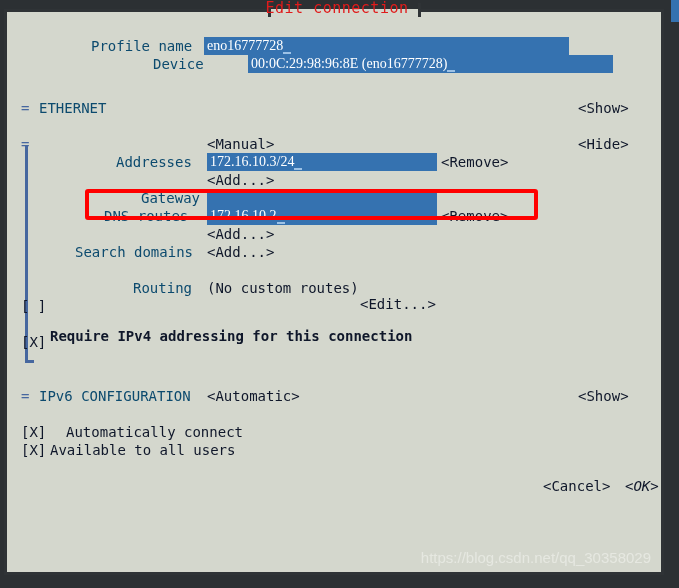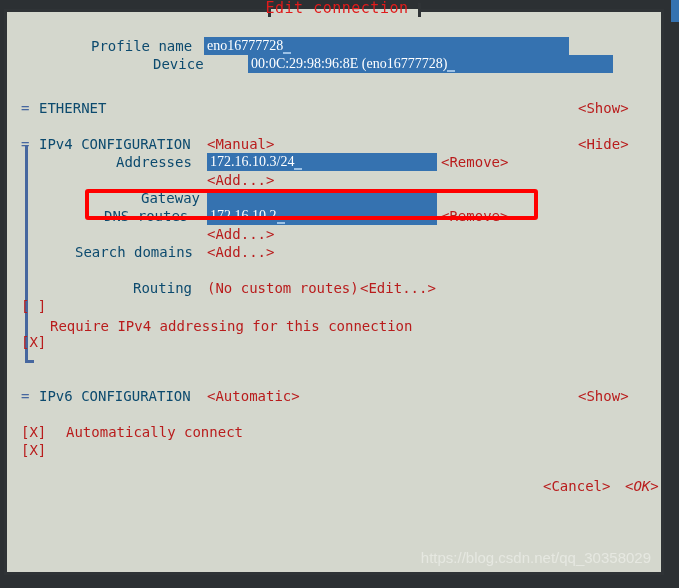--- a/index.html
+++ b/index.html
@@ -81,21 +81,21 @@
 
   
   .row {
     position: absolute;
     white-space: pre;
     font-size: 14px;
     line-height: 16px;
     font-family: "DejaVu Sans Mono", "Liberation Mono", monospace;
   }
   .lbl   { color: #0c4a6e; }
-  .val   { color: #b91c1c; }
+  .val   { color: #0f172a; }
 
   
   .field {
     position: absolute;
     background: #3572b0;
     color: #ffffff;
     font-size: 14px;
     line-height: 16px;
     white-space: pre;
     padding: 1px 2px 1px 3px;
@@ -170,21 +170,20 @@
     <div class="field" style="left:197px; top:25px; width:365px; height:18px;"><span>eno16777728</span><span class="caret"></span></div>
 
     <div class="row lbl" style="left:146px; top:44px;">Device</div>
     <div class="field" style="left:197px; top:43px; width:365px; height:18px;margin-left:44px;"><span>00:0C:29:98:96:8E (eno16777728)</span><span class="caret"></span></div>
 
     <div class="expander" style="left:14px; top:88px;">=</div>
     <div class="row lbl" style="left:32px; top:88px;">ETHERNET</div>
     <div class="row val" style="left:571px; top:88px;">&lt;Show&gt;</div>
 
     <div class="expander" style="left:14px; top:124px;">=</div>
-    <div class="row lbl" style="left:32px; top:124px;">IPv4 CONFIGURATION</div>
     <div class="row val" style="left:200px; top:124px;">&lt;Manual&gt;</div>
     <div class="row val" style="left:571px; top:124px;">&lt;Hide&gt;</div>
 
     <div class="treeline" style="left:18px; top:133px; height:218px;"></div>
     <div class="treefoot" style="left:18px; top:348px; width:9px;"></div>
 
     <div class="row lbl" style="left:109px; top:142px;">Addresses</div>
     <div class="field" style="left:200px; top:141px; width:230px; height:18px;"><span>172.16.10.3/24</span><span class="caret"></span></div>
     <div class="row val" style="left:434px; top:142px;">&lt;Remove&gt;</div>
     <div class="row val" style="left:200px; top:160px;">&lt;Add...&gt;</div>
@@ -195,36 +194,37 @@
     <div class="row lbl" style="left:97px; top:196px;">DNS routes</div>
     <div class="field" style="left:200px; top:195px; width:230px; height:18px;"><span>172.16.10.2</span><span class="caret"></span></div>
     <div class="row val" style="left:434px; top:196px;">&lt;Remove&gt;</div>
     <div class="row val" style="left:200px; top:214px;">&lt;Add...&gt;</div>
 
     <div class="row lbl" style="left:68px; top:232px;">Search domains</div>
     <div class="row val" style="left:200px; top:232px;">&lt;Add...&gt;</div>
 
     <div class="row lbl" style="left:126px; top:268px;">Routing</div>
     <div class="row val" style="left:200px; top:268px;">(No custom routes)</div>
-    <div class="row val" style="left:353px; top:268px;">&lt;Edit...&gt;</div>
+    <div class="row val" style="left:353px; top:284px;">&lt;Edit...&gt;</div>
 
     <div class="row val" style="left:14px; top:286px;">[ ]</div>
 
     <div class="row val" style="left:14px; top:322px;">[X]</div>
-    <div class="row val" style="left:43px; top:306px;">Require IPv4 addressing for this connection</div>
+    <div class="row val" style="left:43px; top:316px;font-weight:bold;">Require IPv4 addressing for this connection</div>
 
     <div class="expander" style="left:14px; top:376px;">=</div>
     <div class="row lbl" style="left:32px; top:376px;">IPv6 CONFIGURATION</div>
     <div class="row val" style="left:200px; top:376px;">&lt;Automatic&gt;</div>
     <div class="row val" style="left:571px; top:376px;">&lt;Show&gt;</div>
 
     <div class="row val" style="left:14px; top:412px;">[X]</div>
     <div class="row val" style="left:59px; top:412px;">Automatically connect</div>
 
     <div class="row val" style="left:14px; top:430px;">[X]</div>
+    <div class="row val" style="left:43px; top:430px;">Available to all users</div>
 
     <div class="row val" style="left:536px; top:466px;">&lt;Cancel&gt;</div>
     <div class="row val" style="left:618px; top:466px;font-style:italic;">&lt;OK&gt;</div>
 
     <div class="watermark">https://blog.csdn.net/qq_30358029</div>
 
   </div>
 
   <div class="annotation-box" style="left:85px; top:189px; width:453px; height:31px;"></div>
 

